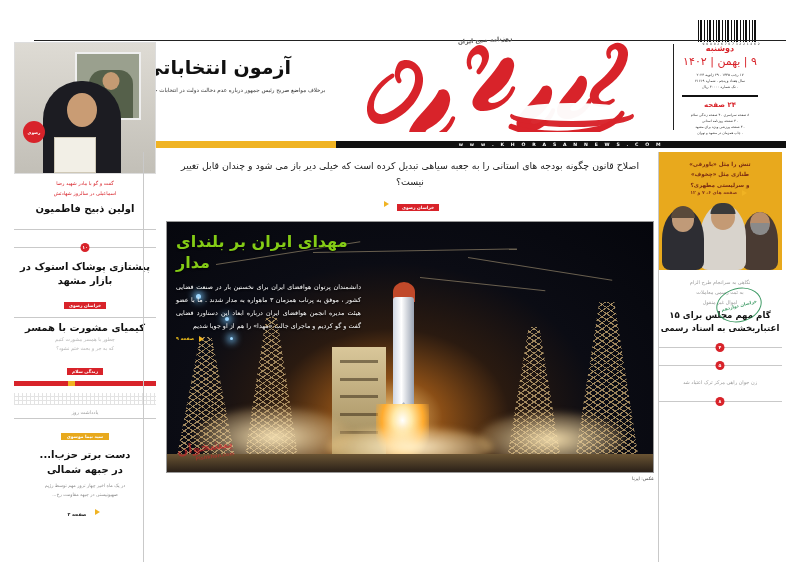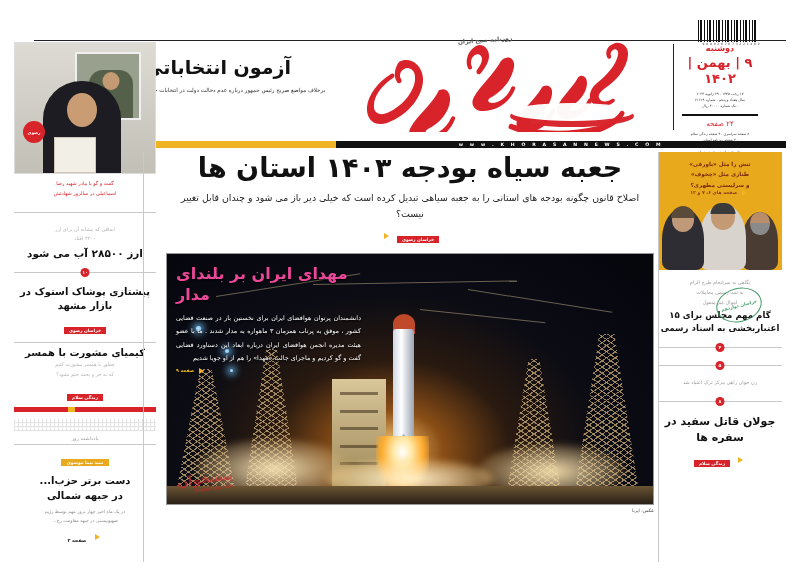--- a/index.html
+++ b/index.html
@@ -13,24 +13,24 @@
 
   
   .masthead{position:absolute;top:14px;right:14px;left:14px;height:120px;margin-left:20px;}
   .mast-rule-top{position:absolute;top:26px;right:0;left:0;height:1px;background:#222;}
   .barcode{position:absolute;top:6px;right:28px;width:60px;height:22px;
     background:repeating-linear-gradient(90deg,#111 0 1px,#fff 1px 2px,#111 2px 4px,#fff 4px 6px,#111 6px 7px,#fff 7px 9px);}
   .barcode-num{position:absolute;top:28px;right:26px;font-size:3px;letter-spacing:.4px;color:#333;white-space:nowrap;}
 
   .dateblock{position:absolute;top:30px;right:22px;width:88px;text-align:center;line-height:1.25;}
   .dateblock .d-day{color:#d8232a;font-weight:bold;font-size:8px;}
-  .dateblock .d-date{color:#d8232a;font-weight:bold;font-size:13px;margin-top:1px;}
+  .dateblock .d-date{color:#d8232a;font-weight:normal;font-size:11px;margin-top:1px;}
   .dateblock .d-sub{font-size:3.6px;color:#333;margin-top:3px;line-height:1.7;}
   .dateblock .d-hr{height:2px;background:#111;margin:5px 6px 4px 6px;}
-  .dateblock .d-pages{color:#d8232a;font-weight:normal;font-size:7px;}
+  .dateblock .d-pages{color:#d8232a;font-weight:bold;font-size:7px;}
   .dateblock .d-pagesub{font-size:3.4px;color:#333;line-height:1.8;margin-top:2px;}
   .mast-vrule{position:absolute;top:30px;right:112px;width:1px;height:86px;background:#222;}
 
   .logo{position:absolute;top:14px;right:150px;width:270px;height:104px;}
   .logo svg{width:100%;height:100%;display:block;}
   .logo-sub{position:absolute;top:22px;right:256px;width:90px;text-align:center;
      font-size:6px;color:#5a5a5a;transform:rotate(-4deg);font-weight:bold;}
 
   .lead{position:absolute;top:42px;left:10px;width:300px;text-align:left;direction:rtl;}
   .lead-title{font-size:19px;font-weight:bold;letter-spacing:-.3px;color:#111;text-align:left;}
@@ -114,21 +114,21 @@
   .flame{position:absolute;bottom:5%;left:43%;width:11%;height:22%;
      background:radial-gradient(ellipse at 50% 30%,#fff 0%,#ffe9a8 25%,#ffab2e 55%,rgba(255,140,20,0) 80%);filter:blur(.6px);}
   .smoke{position:absolute;bottom:2%;border-radius:50%;filter:blur(3px);}
   .sm1{right:6%;width:30%;height:22%;background:radial-gradient(ellipse,#f5dfae 0%,rgba(200,160,100,.25) 70%,transparent 80%);}
   .sm2{left:6%;width:32%;height:24%;background:radial-gradient(ellipse,#f7e2b4 0%,rgba(200,160,100,.25) 70%,transparent 80%);}
   .sm3{left:33%;width:34%;height:16%;background:radial-gradient(ellipse,#fff2cf 0%,rgba(255,210,130,.3) 70%,transparent 82%);}
   .ground{position:absolute;bottom:0;right:0;left:0;height:7%;background:linear-gradient(180deg,#6a5433,#2a2018);}
   .lamp{position:absolute;border-radius:50%;background:#9fd8ff;box-shadow:0 0 7px 3px rgba(120,200,255,.8);}
 
   .photo-cap{position:absolute;top:10px;left:9px;width:185px;text-align:left;direction:rtl;}
-  .pc-title{font-size:16px;font-weight:bold;color:#ec4899;line-height:1.3;text-align:left;
+  .pc-title{font-size:16px;font-weight:bold;color:#84cc16;line-height:1.3;text-align:left;
      text-shadow:0 1px 2px rgba(0,0,0,.85);}
   .pc-body{font-size:6.4px;line-height:2.05;color:#ffffff;margin-top:7px;text-align:justify;
      text-shadow:0 1px 2px rgba(0,0,0,.9);}
   .pc-ref{margin-top:3px;text-align:left;font-size:4.6px;font-weight:bold;color:#f3c21b;}
   .wm{position:absolute;bottom:12px;left:10px;font-size:13px;font-weight:bold;color:rgba(216,35,42,.55);transform:rotate(-8deg);}
   .wm small{display:block;font-size:5px;color:rgba(216,35,42,.5);}
   .photo-credit{margin-top:3px;font-size:4.6px;color:#444;text-align:right;}
 
   
   .rr-photo{position:relative;width:142px;height:132px;background:#c9c7c2;overflow:hidden;border:1px solid #ddd;box-sizing:border-box;}
@@ -267,32 +267,23 @@
 
       <div>
         <div class="kicker">زن جوان راهی مرکز ترک اعتیاد شد</div>
       </div>
 
       <div class="sep-dot">
         <div class="ln"></div>
         <div class="dot">۸</div>
       </div>
 
-      <div>
-        <div class="h-sm" style="font-size:11px">جولان قاتل
-سفید در سفره ها</div>
-        <div class="tagwrap">
-          <span class="tri"></span>
-          <span class="tag" style="background:#d8232a">زندگی سلام</span>
-        </div>
-      </div>
     </div>
 
     <div class="center-col">
-      <div class="main-head">جعبه سیاه بودجه ۱۴۰۳ استان ها</div>
       <div class="main-sub">اصلاح قانون چگونه بودجه های استانی را به جعبه سیاهی تبدیل کرده است که خیلی دیر باز می شود و چندان قابل تغییر نیست؟</div>
       <div class="main-ref">
         <span class="tg">خراسان رضوی</span>
         <span class="tri"></span>
       </div>
 
       <div class="photo">
         <div class="sky"></div>
 
         <div class="tower tw1"></div>
@@ -354,31 +345,27 @@
         <div class="rr-woman">
           <span class="face"></span>
             <span class="cert"></span>
         </div>
         <div class="rr-badge">رضوی</div>
       </div>
 
       <div>
         <div class="rr-k" style="white-space:pre-line">گفت و گو با مادر شهید رضا
 اسماعیلی در سالروز شهادتش</div>
+        <div class="rr-h">اولین ذبیح فاطمیون</div>
       </div>
 
       <div class="sep-dot">
         <div class="ln"></div>
       </div>
 
-      <div>
-        <div class="rr-k2" style="white-space:pre-line">انفاقی که مشابه آن برای ارز
-۴۲۰۰ افتاد</div>
-        <div class="rr-h2">ارز ۲۸۵۰۰ آب می شود</div>
-      </div>
 
       <div class="sep-dot">
         <div class="ln"></div>
         <div class="dot">۱۰</div>
       </div>
 
       <div>
         <div class="rr-h" style="margin-top:0">پیشتازی پوشاک استوک
 در بازار مشهد</div>
         <div class="tagwrap">

